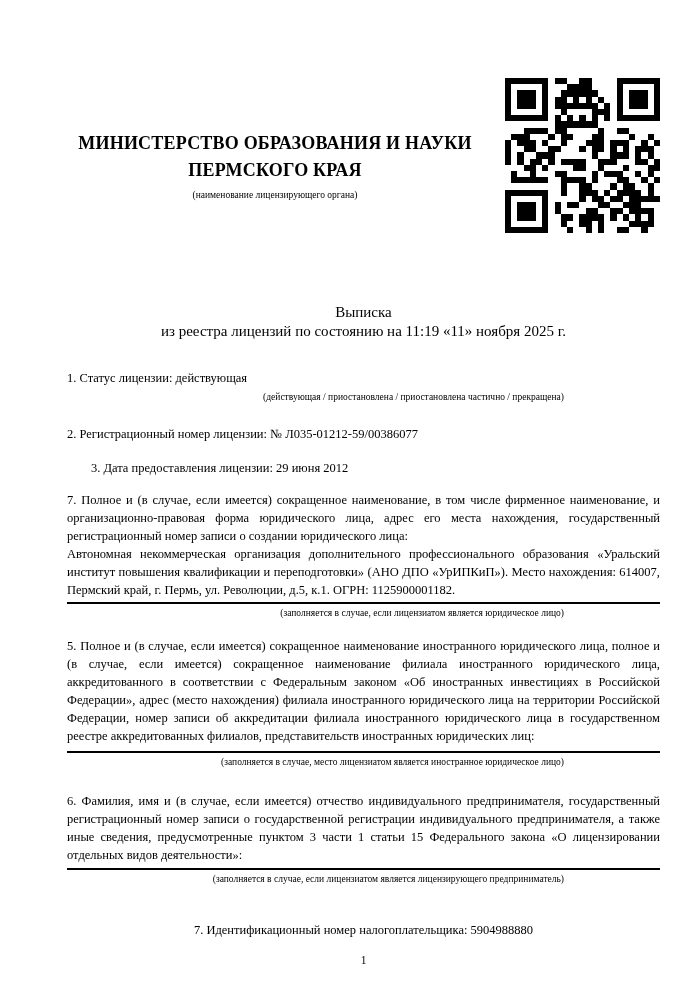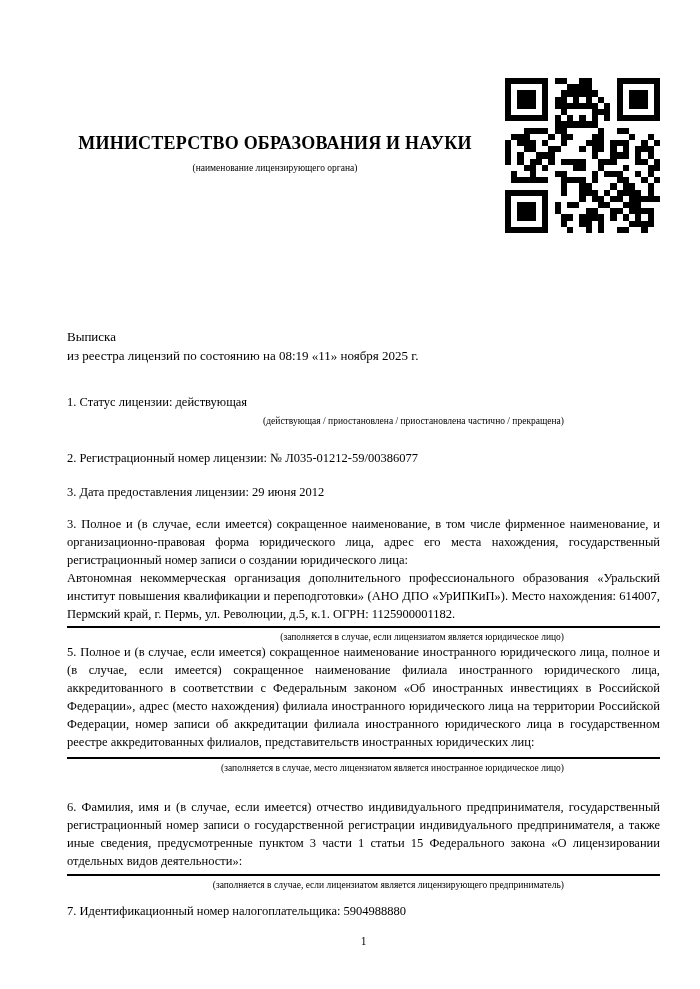--- a/index.html
+++ b/index.html
@@ -9,47 +9,48 @@
     padding:0 40px 0 67px;
     font-family:"Liberation Serif","DejaVu Serif",serif;
     overflow:hidden;position:relative;
   }
   .header-row{display:flex;align-items:flex-start;padding-top:78px;}
   .org-block{flex:1;text-align:center;padding-top:52px;margin-right:22px;}
   .org-name{font-weight:bold;font-size:18px;line-height:27px;letter-spacing:.2px;}
   .org-caption{font-size:9.5px;line-height:12px;margin-top:5px;}
   .qr{width:155px;height:155px;flex:0 0 auto;}
   .qr svg{display:block;shape-rendering:crispEdges;fill:#000;}
-  .title-block{font-size:13px;line-height:19px;margin-top:94px;}
+  .title-block{text-align:center;font-size:15px;line-height:19px;margin-top:70px;}
   .item{font-size:12.5px;line-height:18px;margin:0;}
   .just{text-align:justify;}
   .caption{font-size:9.5px;line-height:12px;text-align:right;margin:2px 96px 0 0;}
   .m-i1{margin-top:28px;}
   .cap-i1{margin-top:4px;}
   .m-i2{margin-top:22px;}
-  .m-i3{margin-top:16px;}
+  .m-i3{margin-top:16px;margin-left:24px;}
   .m-i4{margin-top:14px;}
-  .m-i5{}
+  .m-i5{margin-top:18px;}
   .m-i6{margin-top:24px;}
-  .m-i7{margin-top:11px;}
+  .m-i7{margin-top:36px;text-align:center;}
   .fill-line{border-bottom:2px solid #000;height:0;}
   .fl-i4{margin-top:3px;}
   .fl-i5{margin-top:6px;}
   .fl-i6{margin-top:4px;}
   .cap-line{margin-top:3px;}
   .page-num{text-align:center;font-size:11.5px;line-height:14px;margin-top:14px;}
 </style>
 </head>
 <body>
 
 <div class="doc">
 
   <div class="header-row">
     <div class="org-block">
       <div class="org-name">МИНИСТЕРСТВО ОБРАЗОВАНИЯ И НАУКИ</div>
+      <div class="org-name">ПЕРМСКОГО КРАЯ</div>
       <div class="org-caption">(наименование лицензирующего органа)</div>
     </div>
     <div class="qr">
       <svg id="qr-svg" width="155" height="155" viewBox="0 0 25 25">
           <rect x="0" y="0" width="1" height="1"></rect>
           <rect x="1" y="0" width="1" height="1"></rect>
           <rect x="2" y="0" width="1" height="1"></rect>
           <rect x="3" y="0" width="1" height="1"></rect>
           <rect x="4" y="0" width="1" height="1"></rect>
           <rect x="5" y="0" width="1" height="1"></rect>
@@ -362,32 +363,32 @@
           <rect x="15" y="24" width="1" height="1"></rect>
           <rect x="18" y="24" width="1" height="1"></rect>
           <rect x="19" y="24" width="1" height="1"></rect>
           <rect x="22" y="24" width="1" height="1"></rect>
         </svg>
     </div>
   </div>
 
   <div class="title-block">
     <div>Выписка</div>
-    <div>из реестра лицензий по состоянию на 08:19 «11» ноября 2025 г.</div>
+    <div>из реестра лицензий по состоянию на 11:19 «11» ноября 2025 г.</div>
   </div>
 
   <p class="item m-i1">1. Статус лицензии: действующая</p>
   <p class="caption cap-i1">(действующая / приостановлена / приостановлена частично / прекращена)</p>
 
   <p class="item m-i2">2. Регистрационный номер лицензии: № Л035-01212-59/00386077</p>
 
   <p class="item m-i3">3. Дата предоставления лицензии: 29 июня 2012</p>
 
   <div>
-    <p class="item just m-i4">3. Полное и (в случае, если имеется) сокращенное наименование, в том числе фирменное наименование, и организационно-правовая форма юридического лица, адрес его места нахождения, государственный регистрационный номер записи о создании юридического лица:</p>
+    <p class="item just m-i4">7. Полное и (в случае, если имеется) сокращенное наименование, в том числе фирменное наименование, и организационно-правовая форма юридического лица, адрес его места нахождения, государственный регистрационный номер записи о создании юридического лица:</p>
     <p class="item just">Автономная некоммерческая организация дополнительного профессионального образования «Уральский институт повышения квалификации и переподготовки» (АНО ДПО «УрИПКиП»). Место нахождения: 614007, Пермский край, г. Пермь, ул. Революции, д.5, к.1. ОГРН: 1125900001182.</p>
     <div class="fill-line fl-i4"></div>
     <p class="caption cap-line">(заполняется в случае, если лицензиатом является юридическое лицо)</p>
   </div>
 
   <div>
     <p class="item just m-i5">5. Полное и (в случае, если имеется) сокращенное наименование иностранного юридического лица, полное и (в случае, если имеется) сокращенное наименование филиала иностранного юридического лица, аккредитованного в соответствии с Федеральным законом «Об иностранных инвестициях в Российской Федерации», адрес (место нахождения) филиала иностранного юридического лица на территории Российской Федерации, номер записи об аккредитации филиала иностранного юридического лица в государственном реестре аккредитованных филиалов, представительств иностранных юридических лиц:</p>
     <div class="fill-line fl-i5"></div>
     <p class="caption cap-line">(заполняется в случае, место лицензиатом является иностранное юридическое лицо)</p>
   </div>

